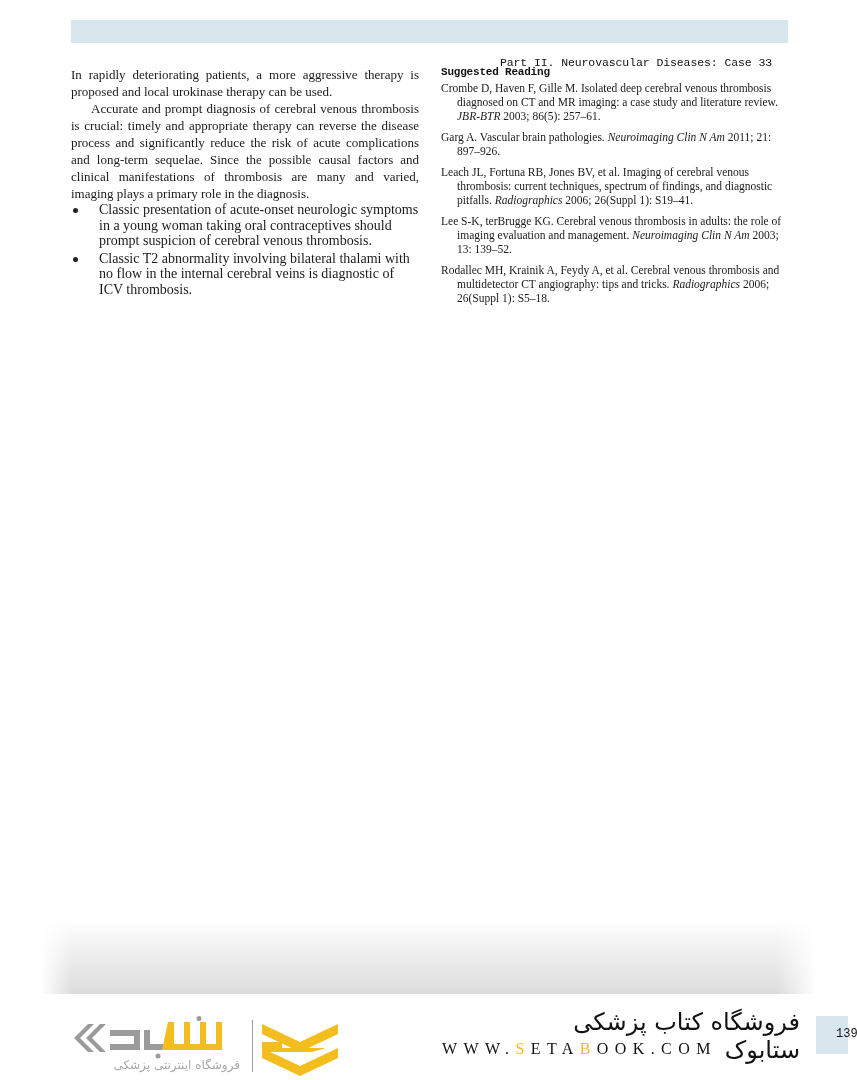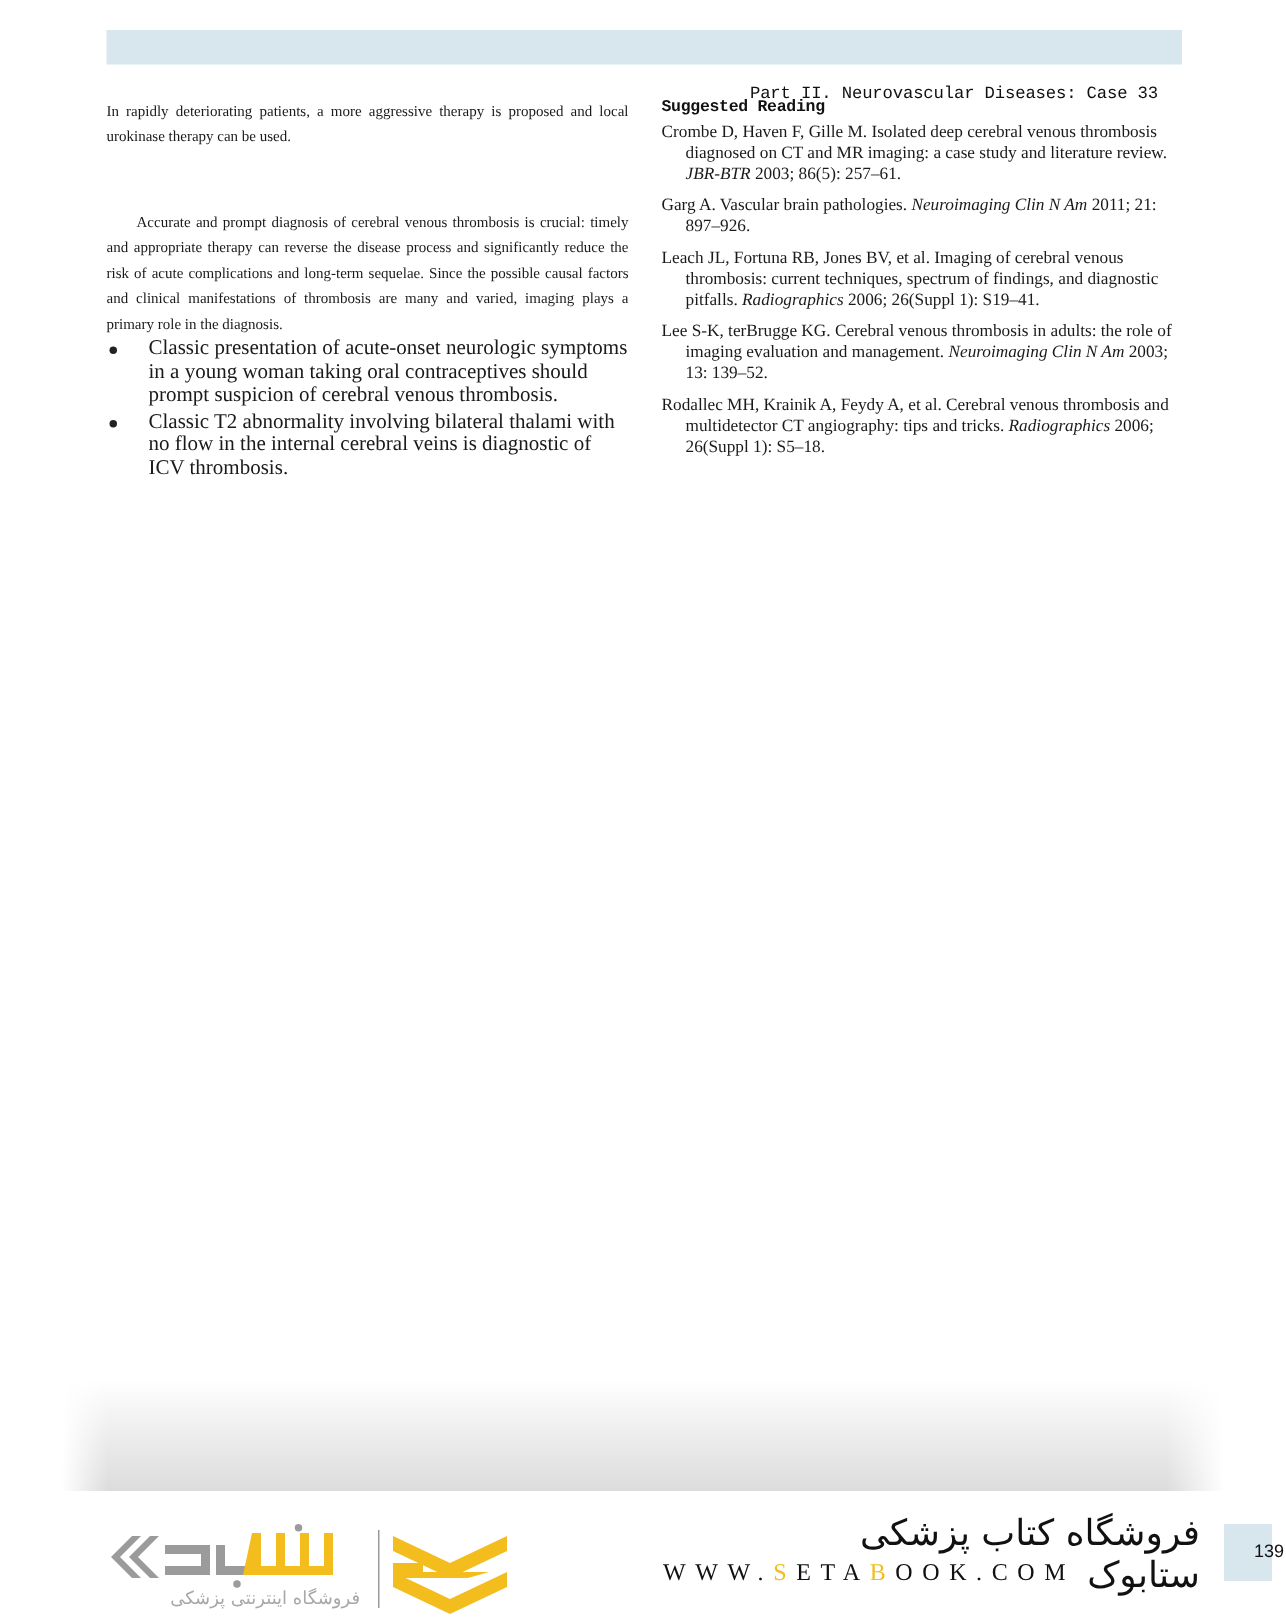--- a/index.html
+++ b/index.html
@@ -1,35 +1,35 @@
 <!DOCTYPE html>
 <html><head>
   <meta charset="utf-8">
   <style>
     html, body { margin:0; padding:0; }
     body { width:857px; height:1080px; background:#ffffff; position:relative; overflow:hidden; font-family:"Liberation Serif", serif; color:#1a1a1a; }
     .header-bar { position:absolute; left:71px; top:20px; width:717px; height:23px; background:#d8e6ee; }
     .header-text { position:absolute; right:16px; top:4px; font-family:Liberation Mono, monospace; font-size:11.5px; color:#111; letter-spacing:-0.1px;margin-top:32px; }
     .col-left { position:absolute; left:71px; top:66px; width:348px; }
     .col-right { position:absolute; left:441px; top:66px; width:348px; }
-    .para { font-size:10px; line-height:17px; text-align:justify; margin:0; }
-    .para.indent { text-indent:20px;margin-top:40px; }
+    .para { font-size:13px; line-height:17px; text-align:justify; margin:0; }
+    .para.indent { text-indent:20px; }
     .section-title { font-family:Liberation Mono, monospace; font-size:11px; color:#111; margin:0 0 3px 0; letter-spacing:-0.2px; }
     .kp-title { margin-top:24px; }
     .bullets { list-style:none; margin:0; padding:0; }
     .bullets li { position:relative; padding-left:28px; font-size:14px; line-height:15.5px; margin-bottom:2px; }
     .bullet-dot { position:absolute; left:2px; top:6px; width:5px; height:5px; border-radius:50%; background:#222; }
     .ref { font-size:11.5px; line-height:14px; padding-left:16px; text-indent:-16px; margin:0 0 7px 0; }
     .ref i { font-style:italic; }
     .shadow-band { position:absolute; left:41px; top:920px; width:775px; height:74px;
       background:linear-gradient(to bottom, #ffffff 0%, #f2f2f2 35%, #dcdcdc 100%);
       -webkit-mask-image:linear-gradient(to right, transparent 0%, #000 4%, #000 95%, transparent 100%);
       mask-image:linear-gradient(to right, transparent 0%, #000 4%, #000 95%, transparent 100%); }
     .page-num-box { position:absolute; left:816px; top:1016px; width:32px; height:38px; background:#d8e6ee; }
-    .page-num { position:absolute; left:0; right:0; top:11px; text-align:right; font-family:Liberation Sans, sans-serif; font-size:12px; color:#111;padding-left:20px; }
+    .page-num { position:absolute; left:0; right:0; top:11px; text-align:right; font-family:Liberation Mono, monospace; font-size:12px; color:#111;padding-left:20px; }
     .fa-title { position:absolute; left:520px; top:1008px; width:280px; font-family:"DejaVu Sans", sans-serif; font-size:24px; color:#111; direction:rtl; }
     .site-url { position:absolute; left:442px; top:1040px; font-family:Liberation Serif, serif; font-size:16px; letter-spacing:6.4px; color:#111; }
     .site-url .hl { color:#f2bd1d; }
     .logo-wrap { position:absolute; left:66px; top:1016px; width:275px; height:62px; }
     .logo-divider { position:absolute; left:186px; top:4px; width:1px; height:52px; background:#9a9a9a; }
     .logo-sub { position:absolute; left:4px; top:42px; width:170px; text-align:right; font-family:"DejaVu Sans", sans-serif; font-size:12px; color:#a8a8a8; direction:rtl; }
   </style>
 </head>
 <body>
 

